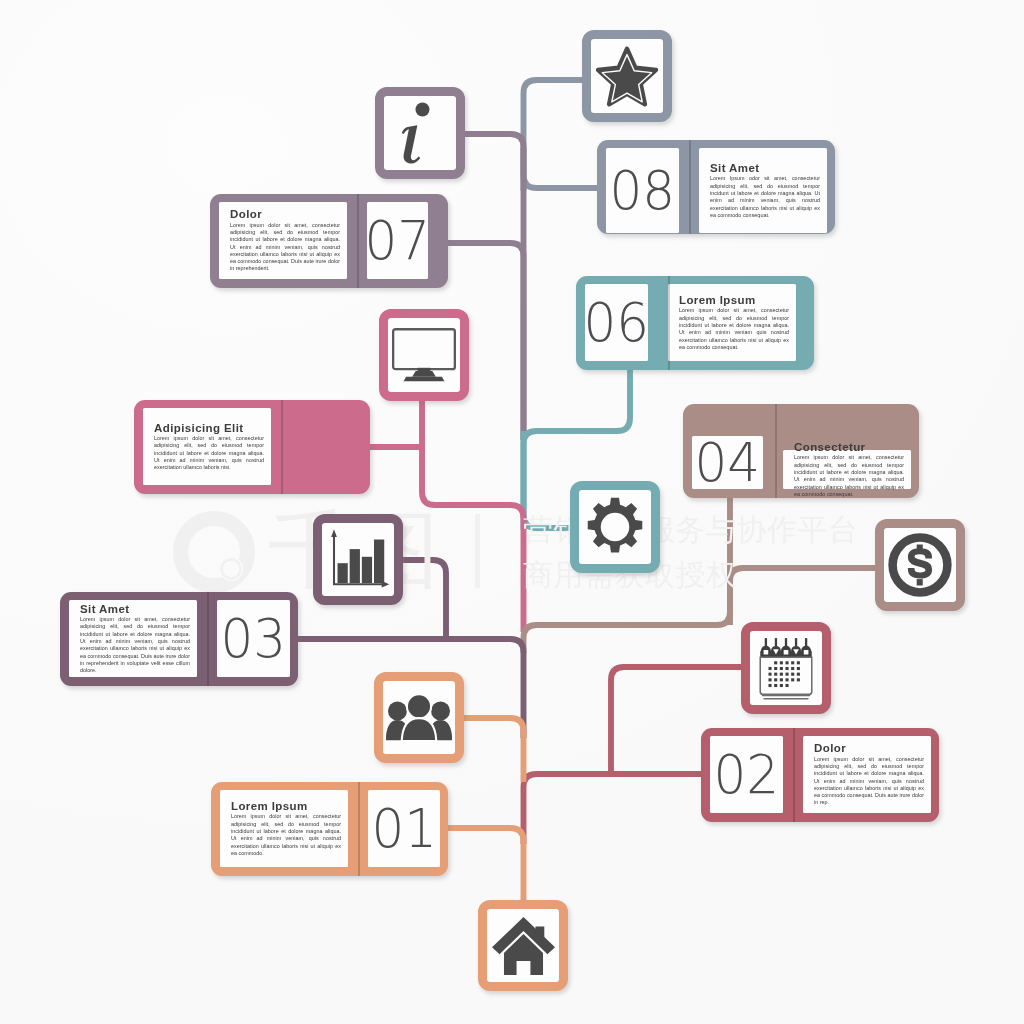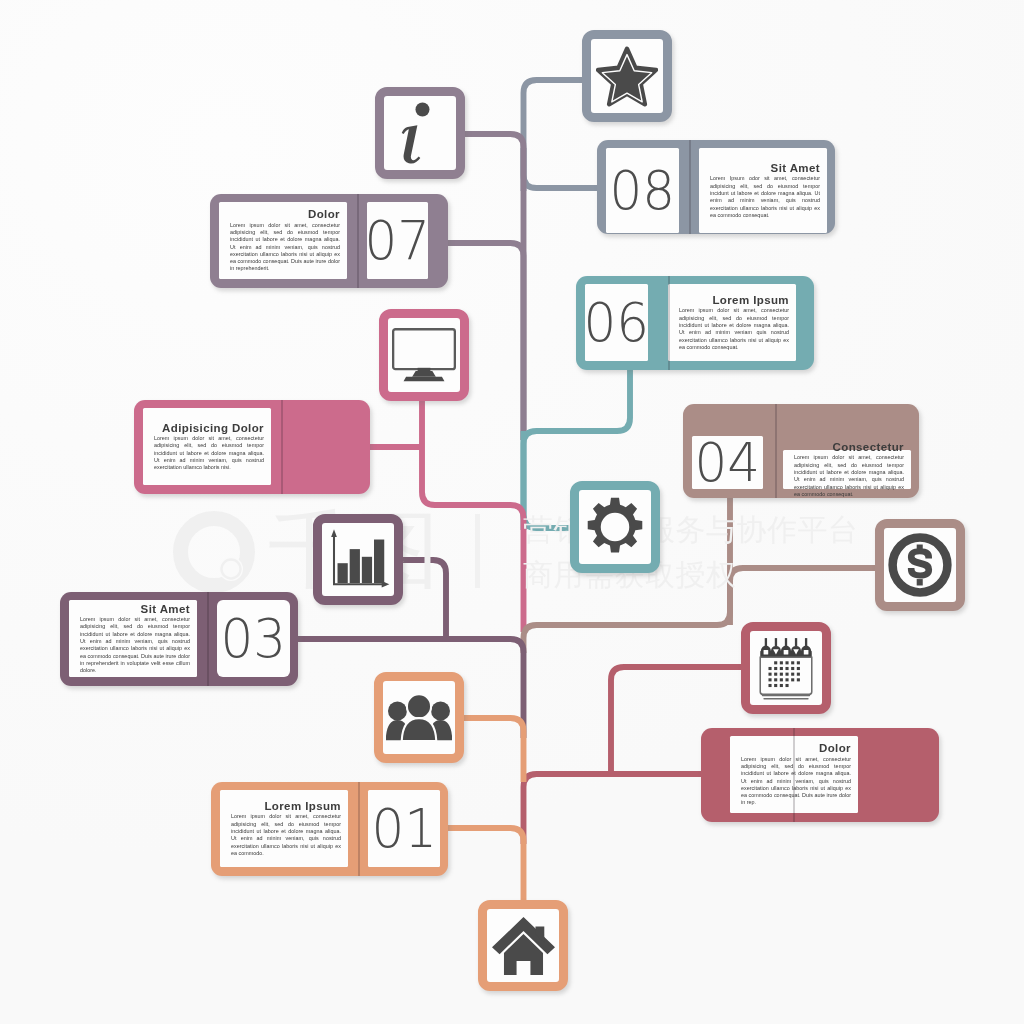--- a/index.html
+++ b/index.html
@@ -13,21 +13,21 @@
   #lines{position:absolute;left:0;top:0;width:1024px;height:1024px;}
   #cards{position:absolute;left:0;top:0;width:1024px;height:1024px;}
 
   .card{position:absolute;box-sizing:border-box;border-radius:11px;
         display:flex;overflow:hidden;
         box-shadow:2px 3px 4px rgba(120,120,120,0.28);}
   .pane{background:#fdfdfd;box-sizing:border-box;border-radius:1.5px;}
   .numpane{display:flex;align-items:center;justify-content:center;}
   .num{font-family:"DejaVu Sans",sans-serif;font-weight:200;
        font-size:54px;color:#4d4d4d;letter-spacing:0px;transform:scaleX(0.955);line-height:1;}
-  .txtpane{padding:2px 7px 2px 11px;display:flex;flex-direction:column;justify-content:center;align-items:flex-end;}
+  .txtpane{padding:2px 7px 2px 11px;display:flex;flex-direction:column;justify-content:center;}
   .ttl{font-family:"Liberation Sans",sans-serif;font-weight:bold;
        font-size:11.5px;color:#3c3c3c;letter-spacing:0.4px;margin:0 0 1px 0;
        line-height:12.5px;}
   .bdy{font-family:"Liberation Sans",sans-serif;font-size:5.4px;
        color:#3a3a3a;line-height:7.3px;text-align:justify;margin:0;
        letter-spacing:0.02px;}
   .divider{position:absolute;width:1.6px;background:rgba(30,20,30,0.20);}
 
   .ibox{position:absolute;box-sizing:border-box;border-radius:12px;
         background:#fdfdfd;
@@ -104,21 +104,21 @@
         </div>
         <div style="width: 20px; flex: 0 0 20px;"></div>
         <div class="pane txtpane" style="flex: 0 0 128px; width: 128px;">
           <div class="ttl">Lorem Ipsum</div>
           <div class="bdy">Lorem ipsum dolor sit amet, consectetur adipisicing elit, sed do eiusmod tempor incididunt ut labore et dolore magna aliqua. Ut enim ad minim veniam quis nostrud exercitation ullamco laboris nisi ut aliquip ex ea commodo consequat.</div>
         </div>
       </div>
       <div class="divider" style="left: 668px; top: 276px; height: 94px;"></div>
       <div class="card" style="left: 134px; top: 400px; width: 236px; height: 94px; background: rgb(204, 107, 140); padding: 8px 8px 9px 9px;">
         <div class="pane txtpane" style="flex: 0 0 128px; width: 128px;">
-          <div class="ttl">Adipisicing Dolor</div>
+          <div class="ttl">Adipisicing Elit</div>
           <div class="bdy">Lorem ipsum dolor sit amet, consectetur adipisicing elit, sed do eiusmod tempor incididunt ut labore et dolore magna aliqua. Ut enim ad minim veniam, quis nostrud exercitation ullamco laboris nisi.</div>
         </div>
         <div style="width: 20px; flex: 0 0 20px;"></div>
       </div>
       <div class="divider" style="left: 281px; top: 400px; height: 94px;"></div>
       <div class="card" style="left: 683px; top: 404px; width: 236px; height: 94px; background: rgb(171, 141, 135); padding: 8px 8px 9px 9px;">
         <div class="pane numpane" style="width: 73px; margin-top: 24px;">
           <div class="num">04</div>
         </div>
         <div style="width: 20px; flex: 0 0 20px;"></div>
@@ -127,26 +127,29 @@
           <div class="bdy">Lorem ipsum dolor sit amet, consectetur adipisicing elit, sed do eiusmod tempor incididunt ut labore et dolore magna aliqua. Ut enim ad minim veniam, quis nostrud exercitation ullamco laboris nisi ut aliquip ex ea commodo consequat.</div>
         </div>
       </div>
       <div class="divider" style="left: 775px; top: 404px; height: 94px;"></div>
       <div class="card" style="left: 60px; top: 592px; width: 238px; height: 94px; background: rgb(125, 95, 116); padding: 8px 8px 9px 9px;">
         <div class="pane txtpane" style="flex: 0 0 128px; width: 128px;">
           <div class="ttl">Sit Amet</div>
           <div class="bdy">Lorem ipsum dolor sit amet, consectetur adipisicing elit, sed do eiusmod tempor incididunt ut labore et dolore magna aliqua. Ut enim ad minim veniam, quis nostrud exercitation ullamco laboris nisi ut aliquip ex ea commodo consequat. Duis aute irure dolor in reprehenderit in voluptate velit esse cillum dolore.</div>
         </div>
         <div style="width: 20px; flex: 0 0 20px;"></div>
-        <div class="pane numpane" style="width: 73px; border-radius: 6px;">
+        <div class="pane numpane" style="width: 73px;">
           <div class="num">03</div>
         </div>
       </div>
       <div class="divider" style="left: 207px; top: 592px; height: 94px;"></div>
       <div class="card" style="left: 701px; top: 728px; width: 238px; height: 94px; background: rgb(181, 95, 108); padding: 8px 8px 9px 9px;">
+        <div class="pane numpane" style="width: 73px;">
+          <div class="num">02</div>
+        </div>
         <div style="width: 20px; flex: 0 0 20px;"></div>
         <div class="pane txtpane" style="flex: 0 0 128px; width: 128px;">
           <div class="ttl">Dolor</div>
           <div class="bdy">Lorem ipsum dolor sit amet, consectetur adipisicing elit, sed do eiusmod tempor incididunt ut labore et dolore magna aliqua. Ut enim ad minim veniam, quis nostrud exercitation ullamco laboris nisi ut aliquip ex ea commodo consequat. Duis aute irure dolor in rep.</div>
         </div>
       </div>
       <div class="divider" style="left: 793px; top: 728px; height: 94px;"></div>
       <div class="card" style="left: 211px; top: 782px; width: 237px; height: 94px; background: rgb(229, 158, 118); padding: 8px 8px 9px 9px;">
         <div class="pane txtpane" style="flex: 0 0 128px; width: 128px;">
           <div class="ttl">Lorem Ipsum</div>

